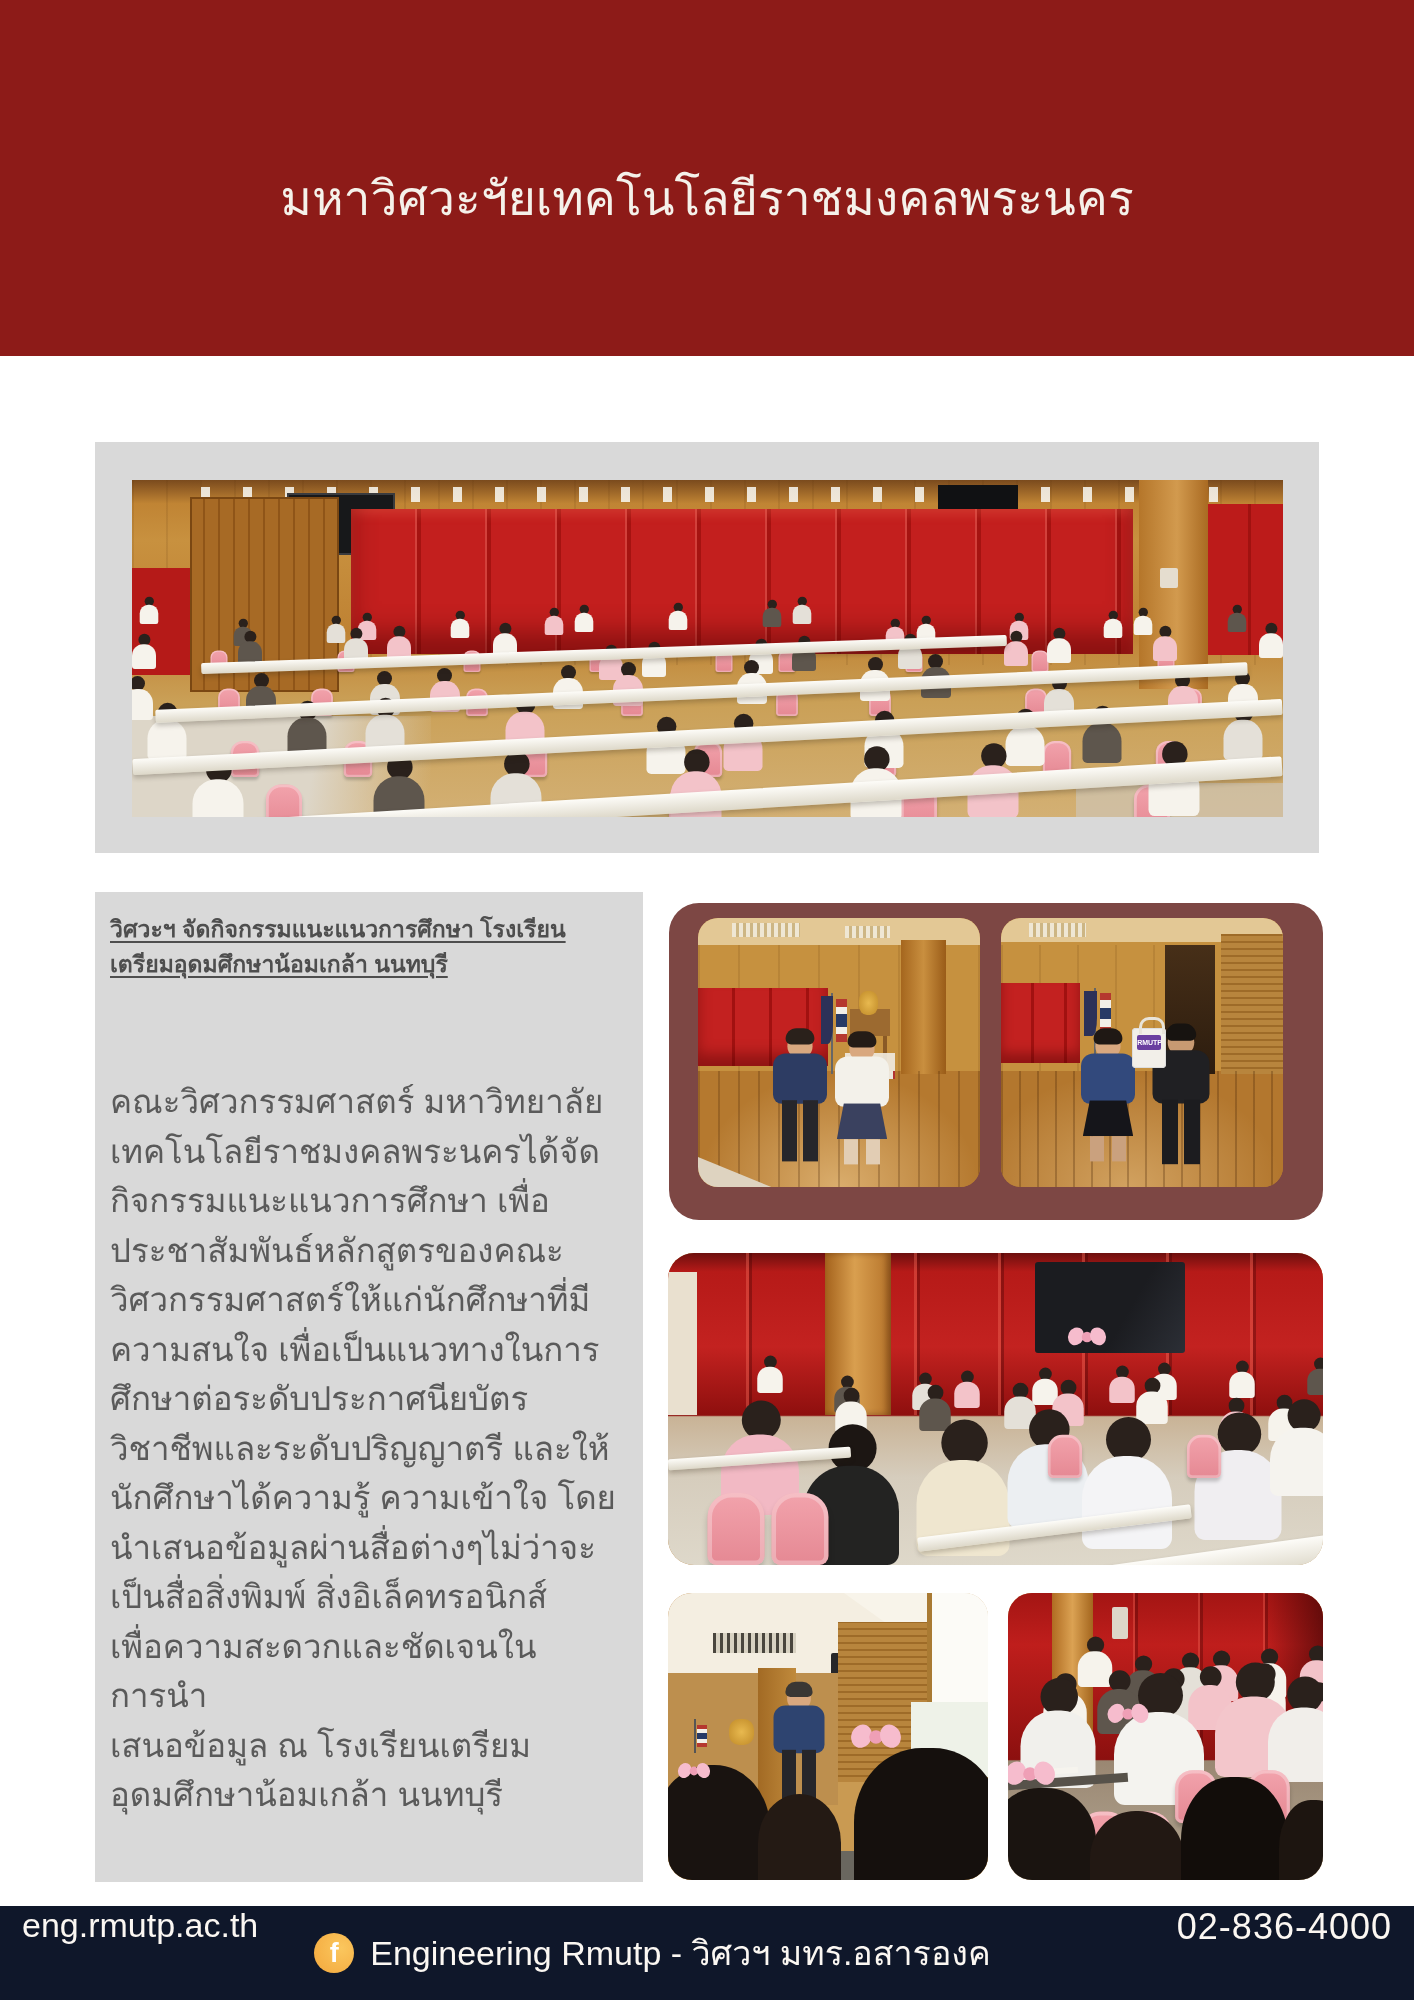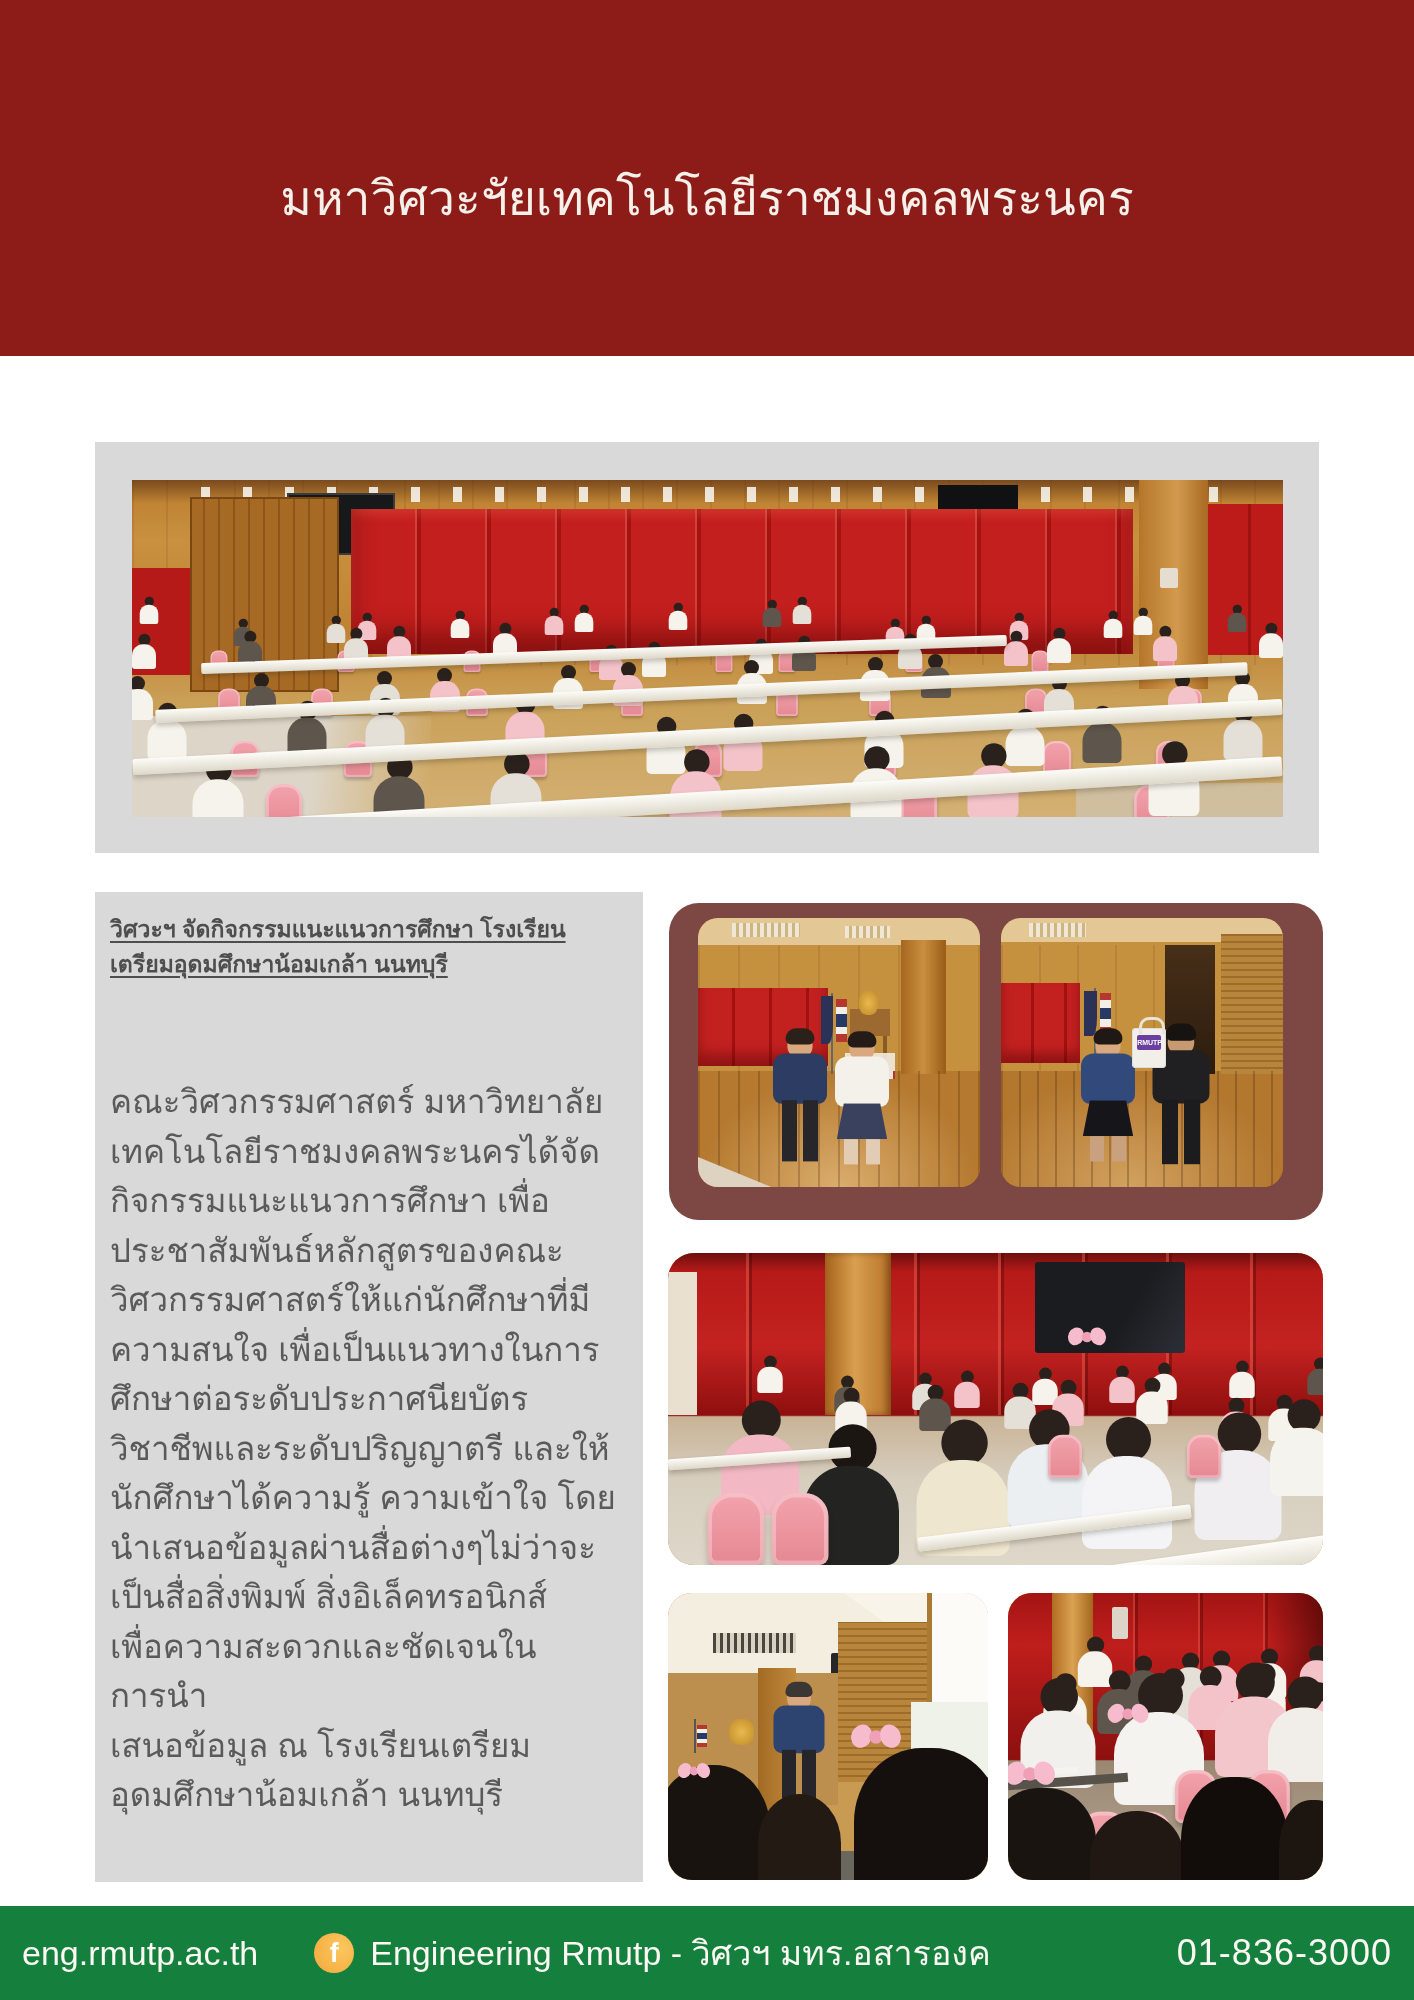--- a/index.html
+++ b/index.html
@@ -56,22 +56,22 @@
   .f-torso{left:3px;top:14px;width:30px;height:28px;border-radius:7px 7px 5px 5px;}
   .f-legs{left:8px;top:40px;width:20px;height:34px;}
   .f-skirt{left:4px;top:40px;width:28px;height:20px;clip-path:polygon(14% 0,86% 0,100% 100%,0 100%);}
   .bow{position:absolute;width:30px;height:14px;transform:translate(-50%,-50%) scale(var(--s,1));}
   .bow:before,.bow:after{content:"";position:absolute;top:0;width:13px;height:13px;background:#f6bccd;}
   .bow:before{left:0;transform:rotate(-20deg);border-radius:60% 40% 60% 40%;}
   .bow:after{right:0;transform:rotate(20deg);border-radius:40% 60% 40% 60%;}
   .bow i{position:absolute;left:11px;top:3px;width:8px;height:8px;background:#ef9fb6;border-radius:50%;}
 
   
-  .footer{position:absolute;left:0;top:1906px;width:1414px;height:94px;background:#15803d;
-          display:flex;align-items:center;padding:0 22px;box-sizing:border-box;color:#fbf7f2;}
+  .footer{position:absolute;left:0;top:1906px;width:1414px;height:94px;background:#0f172a;
+          display:flex;padding:0 22px;box-sizing:border-box;color:#fbf7f2;}
   .footer .site{font-size:34px;}
   .fb-wrap{display:flex;align-items:center;margin-left:56px;gap:16px;}
   .fb-badge{width:40px;height:40px;border-radius:50%;color:#fff;font-weight:800;font-size:27px;
             background:radial-gradient(circle at 68% 38%,#fbc75e,#f3a73c);
             display:flex;align-items:center;justify-content:center;}
   .fb-name{font-size:34px;}
   .phone{margin-left:auto;font-size:36px;letter-spacing:1px;}
 </style>
 </head>
 <body>
@@ -699,16 +699,16 @@
         <i></i>
       </span>
   </div>
 
   <footer class="footer">
     <span class="site">eng.rmutp.ac.th</span>
     <span class="fb-wrap">
       <span class="fb-badge">f</span>
       <span class="fb-name">Engineering Rmutp - วิศวฯ มทร.อสารองค</span>
     </span>
-    <span class="phone">01-836-3000</span>
+    <span class="phone">02-836-4000</span>
   </footer>
 
 </div>
 
 </body></html>

